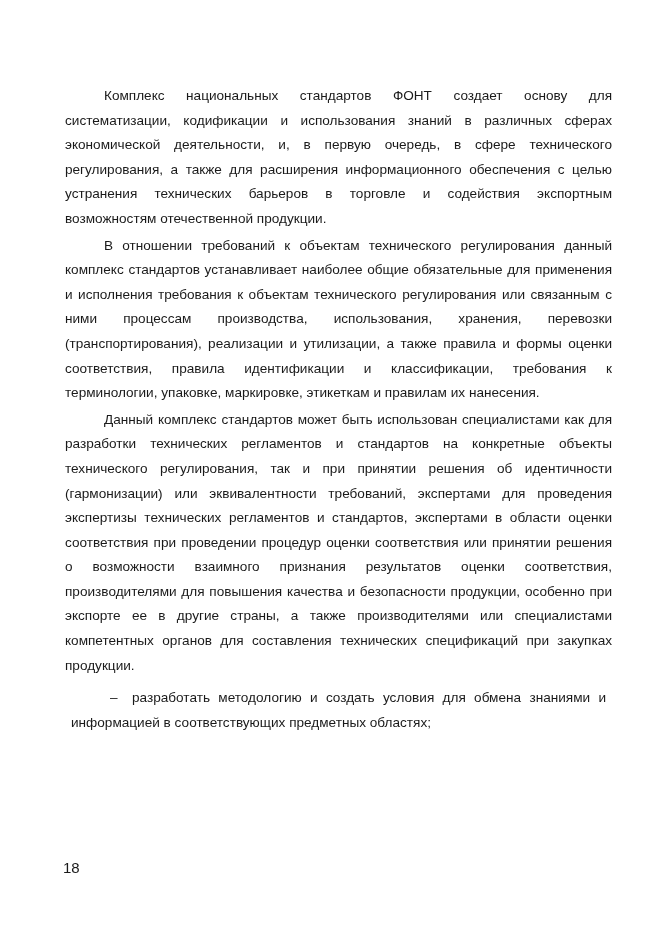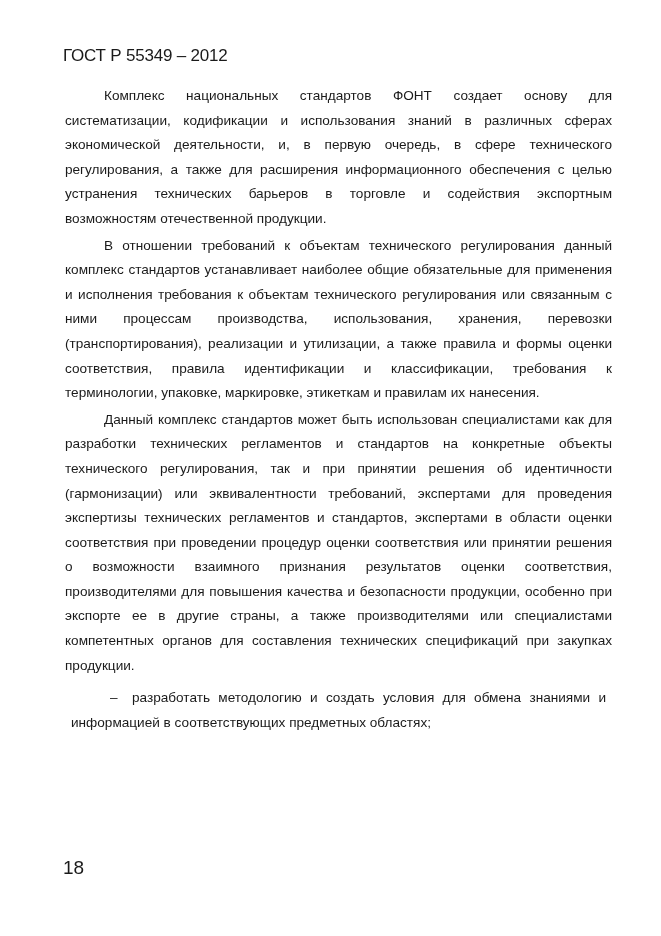--- a/index.html
+++ b/index.html
@@ -53,31 +53,30 @@
     }
     .dash {
       display: inline-block;
       width: 22px;
       text-indent: 0;
     }
     .page-number {
       position: absolute;
       left: 63px;
       top: 859px;
-      font-size: 19px;
+      font-size: 15px;
       line-height: 18px;
       color: #1a1a1a;
     }
   </style>
 </head>
 <body>
 
 <div class="page">
 
-  <div class="header">ГОСТ Р 55349 – 2012</div>
 
   <div class="body-text">
     <p class="para">Комплекс национальных стандартов ФОНТ создает основу для систематизации, кодификации и использования знаний в различных сферах экономической деятельности, и, в первую очередь, в сфере технического регулирования, а также для расширения информационного обеспечения с целью устранения технических барьеров в торговле и содействия экспортным возможностям отечественной продукции.</p>
     <p class="para">В отношении требований к объектам технического регулирования данный комплекс стандартов устанавливает наиболее общие обязательные для применения и исполнения требования к объектам технического регулирования или связанным с ними процессам производства, использования, хранения, перевозки (транспортирования), реализации и утилизации, а также правила и формы оценки соответствия, правила идентификации и классификации, требования к терминологии, упаковке, маркировке, этикеткам и правилам их нанесения.</p>
     <p class="para">Данный комплекс стандартов может быть использован специалистами как для разработки технических регламентов и стандартов на конкретные объекты технического регулирования, так и при принятии решения об идентичности (гармонизации) или эквивалентности требований, экспертами для проведения экспертизы технических регламентов и стандартов, экспертами в области оценки соответствия при проведении процедур оценки соответствия или принятии решения о возможности взаимного признания результатов оценки соответствия, производителями для повышения качества и безопасности продукции, особенно при экспорте ее в другие страны, а также производителями или специалистами компетентных органов для составления технических спецификаций при закупках продукции.</p>
     <p class="list-item"><span class="dash">–</span><span>разработать методологию и создать условия для обмена знаниями и информацией в соответствующих предметных областях;</span></p>
   </div>
 
   <div class="page-number">18</div>
 

